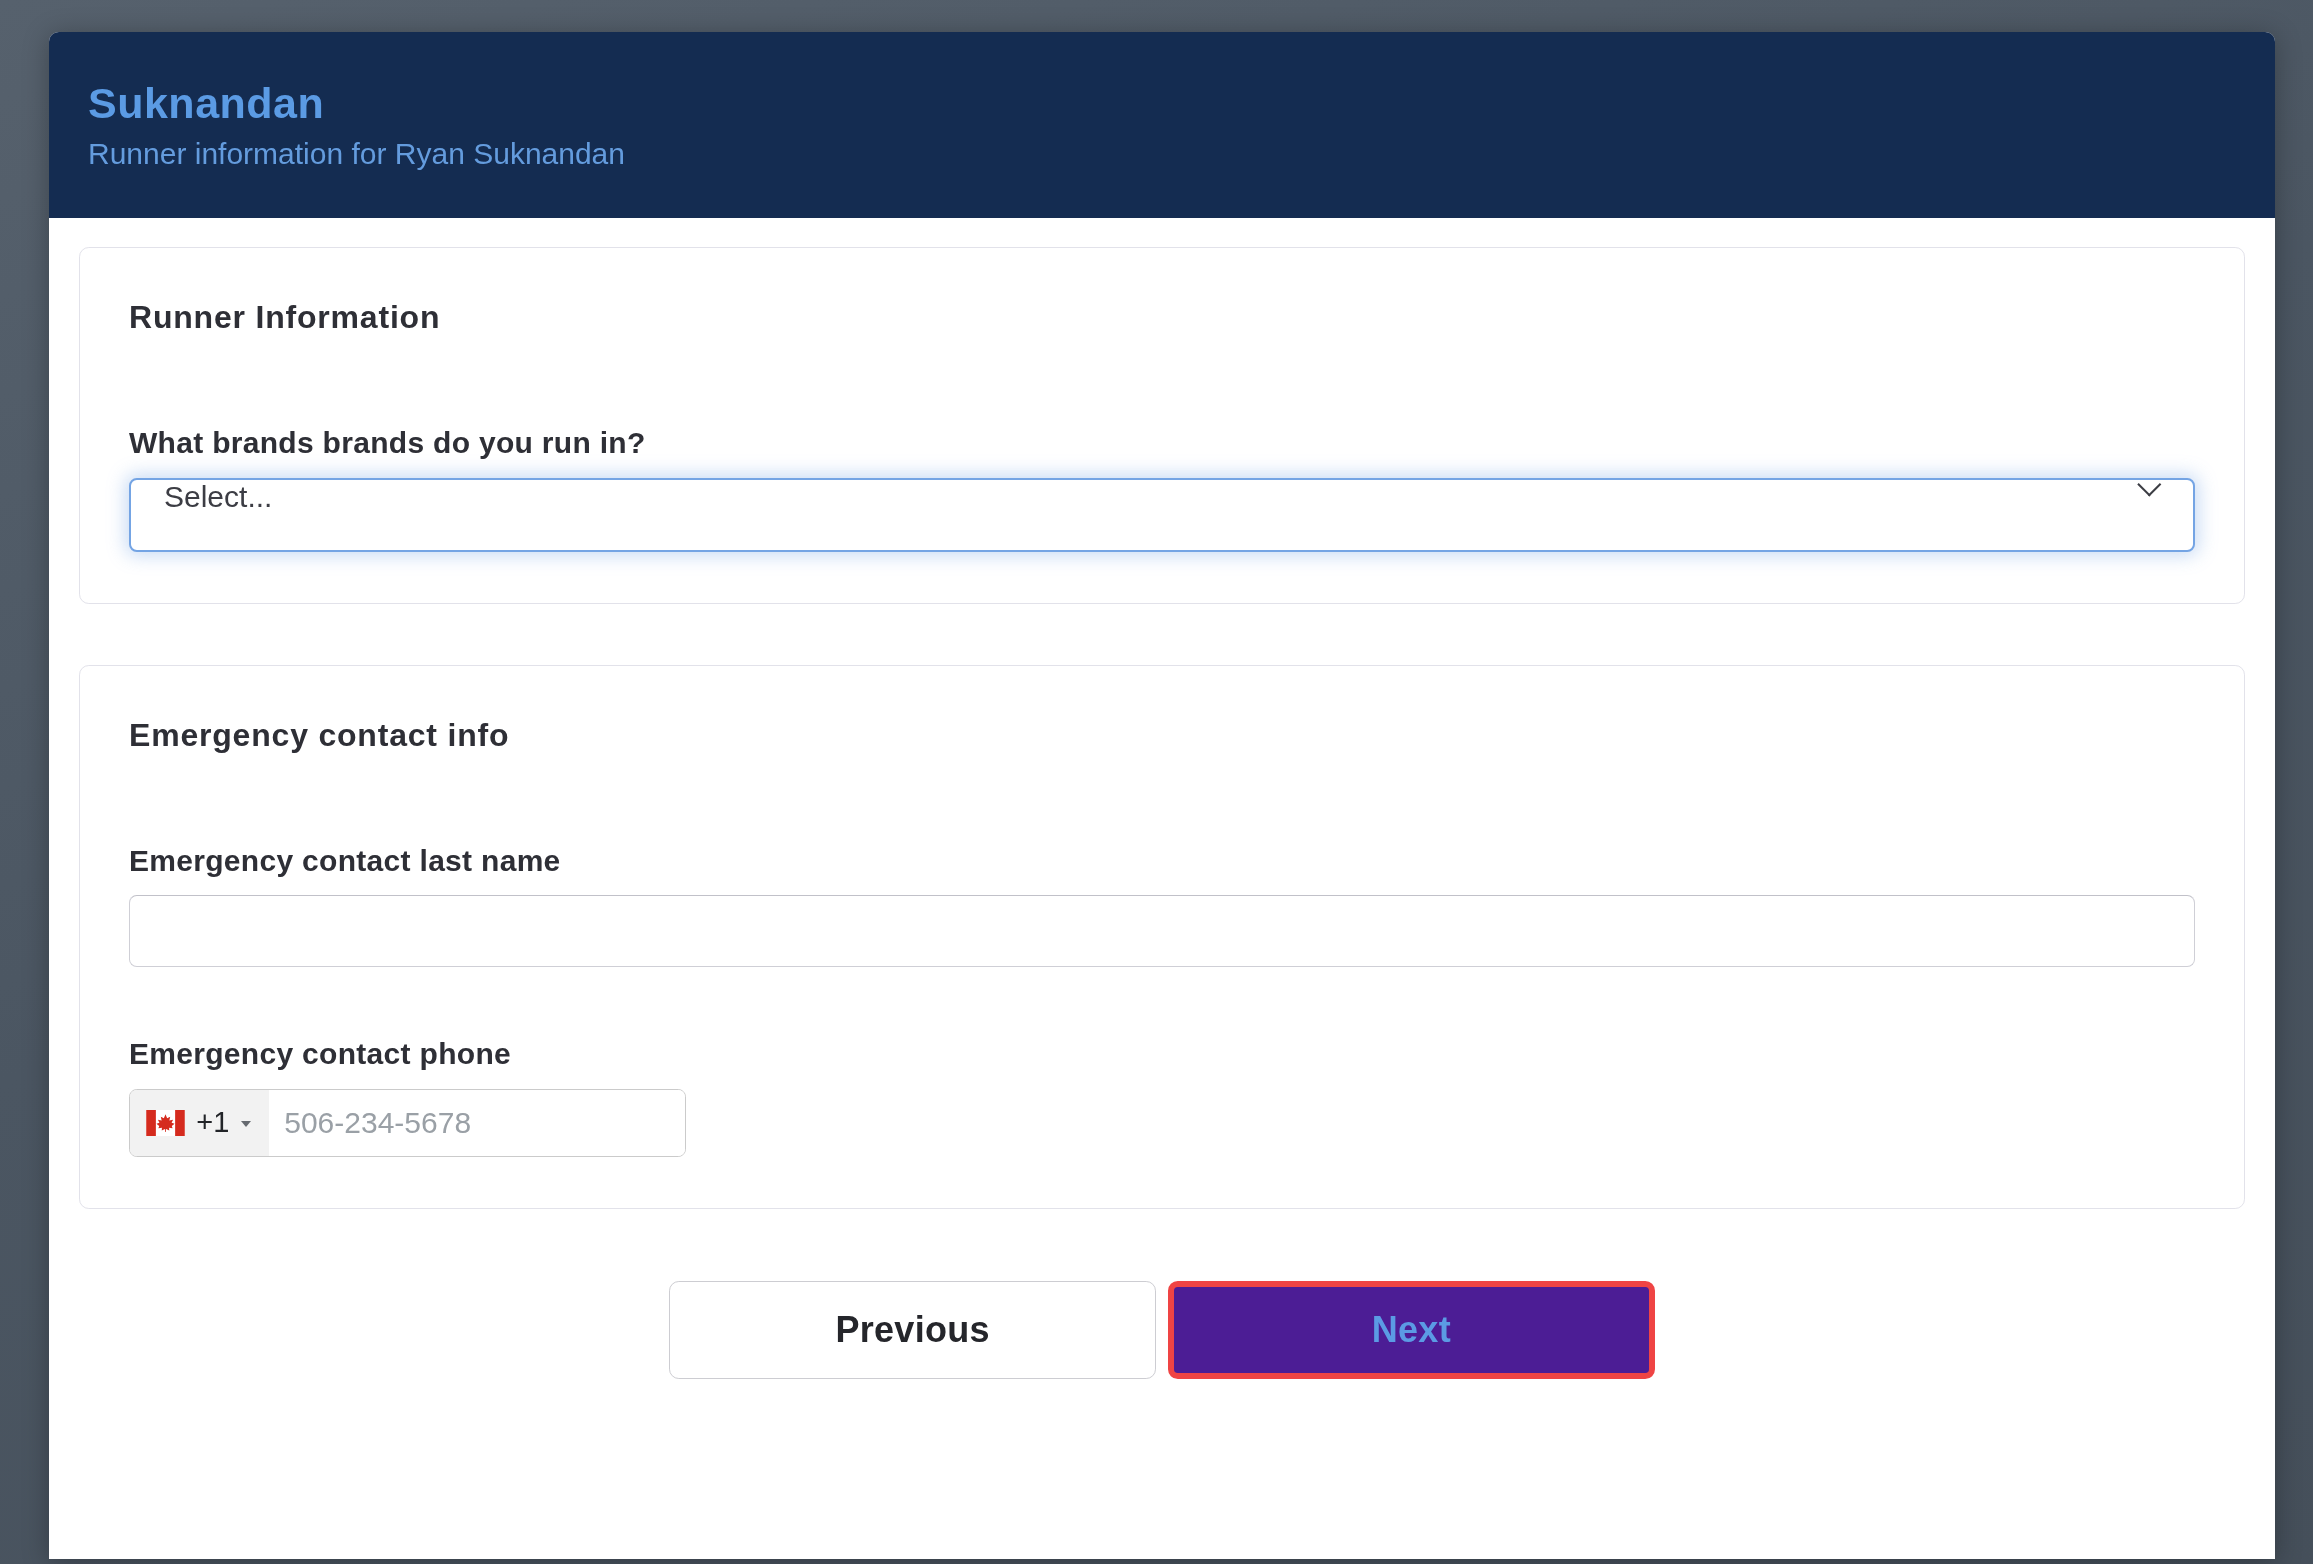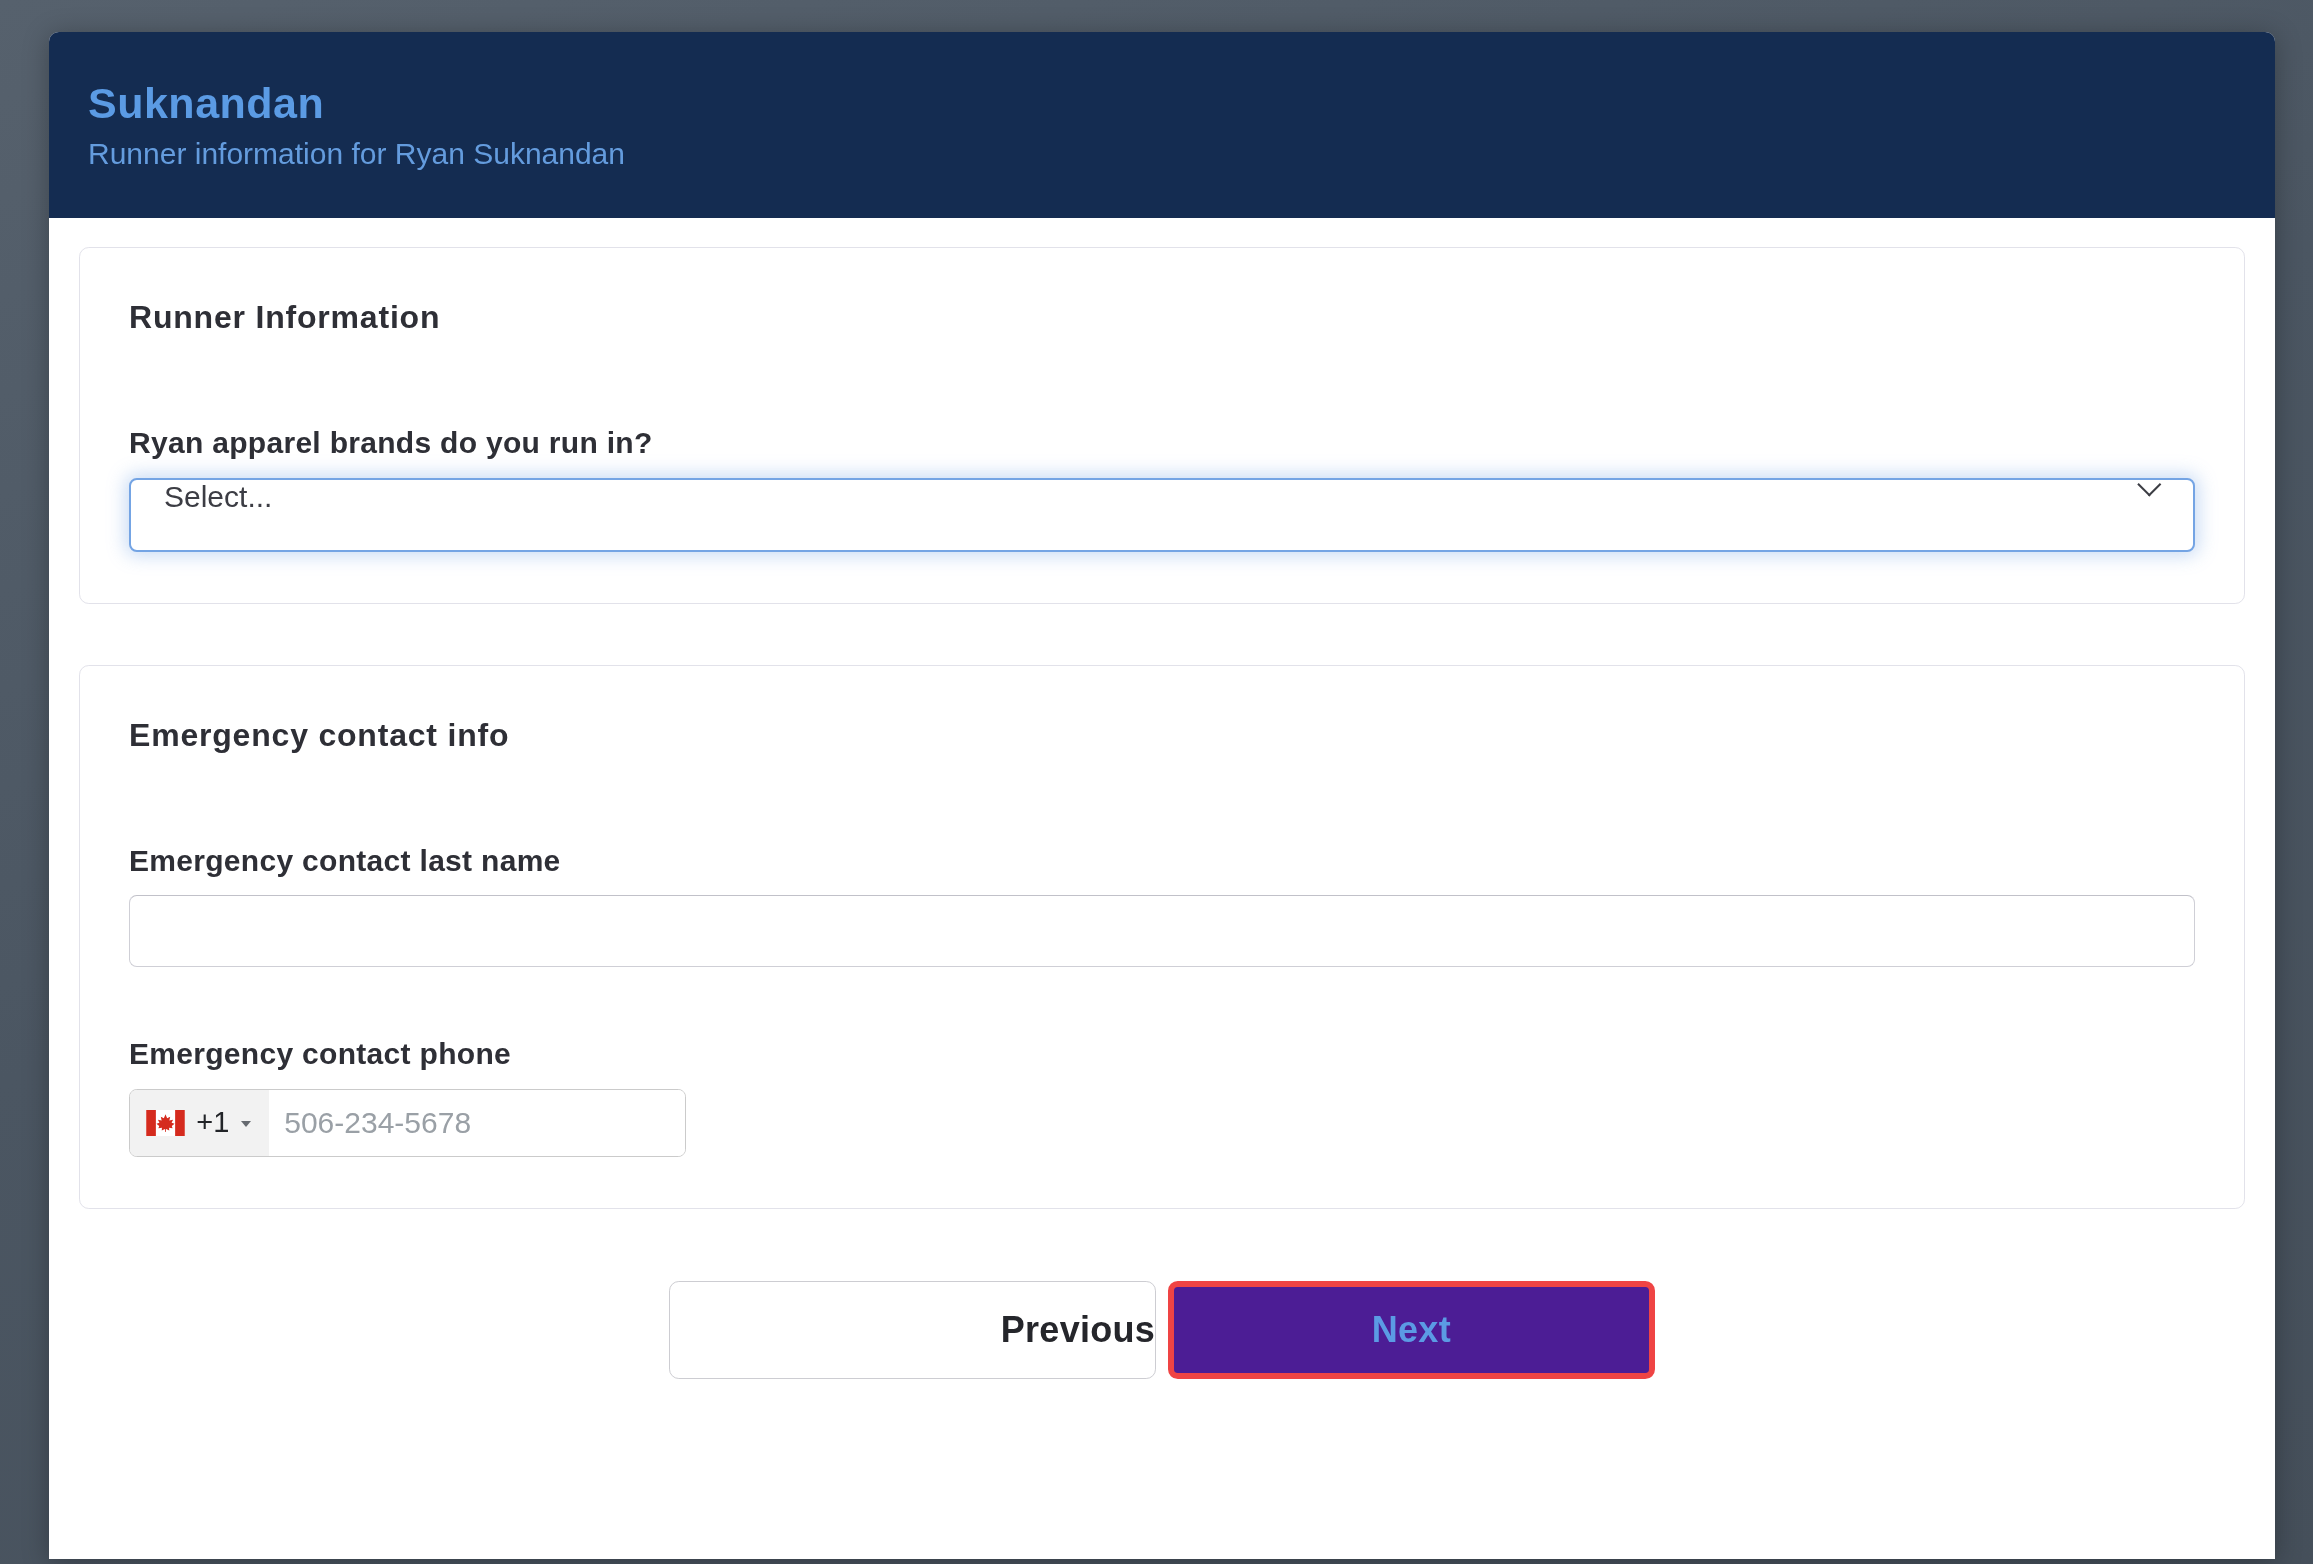--- a/index.html
+++ b/index.html
@@ -146,21 +146,20 @@
     font-size: 36px;
     font-weight: bold;
     font-family: inherit;
     letter-spacing: 0.3px;
     cursor: pointer;
   }
   .btn-previous {
     background: #ffffff;
     border: 1px solid #CDCDD2;
     color: #25262B;
-    text-align: right;
   }
   .btn-next {
     background: #4c1d95;
     border: 6px solid #ef4444;
     color: #5B9BE4;
   }
 </style>
 </head>
 <body>
 
@@ -169,21 +168,21 @@
   <header class="panel-header">
     <h1 class="page-title">Suknandan</h1>
     <div class="page-subtitle">Runner information for Ryan Suknandan</div>
   </header>
 
   <main class="content">
 
     <section class="card">
       <h2 class="card-heading">Runner Information</h2>
       <div class="field">
-        <label class="field-label">Ryan apparel brands do you run in?</label>
+        <label class="field-label">What brands brands do you run in?</label>
         <div class="select-box">
           <span class="select-value">Select...</span>
           <span class="chevron"></span>
         </div>
       </div>
     </section>
 
     <section class="card">
       <h2 class="card-heading">Emergency contact info</h2>
 

